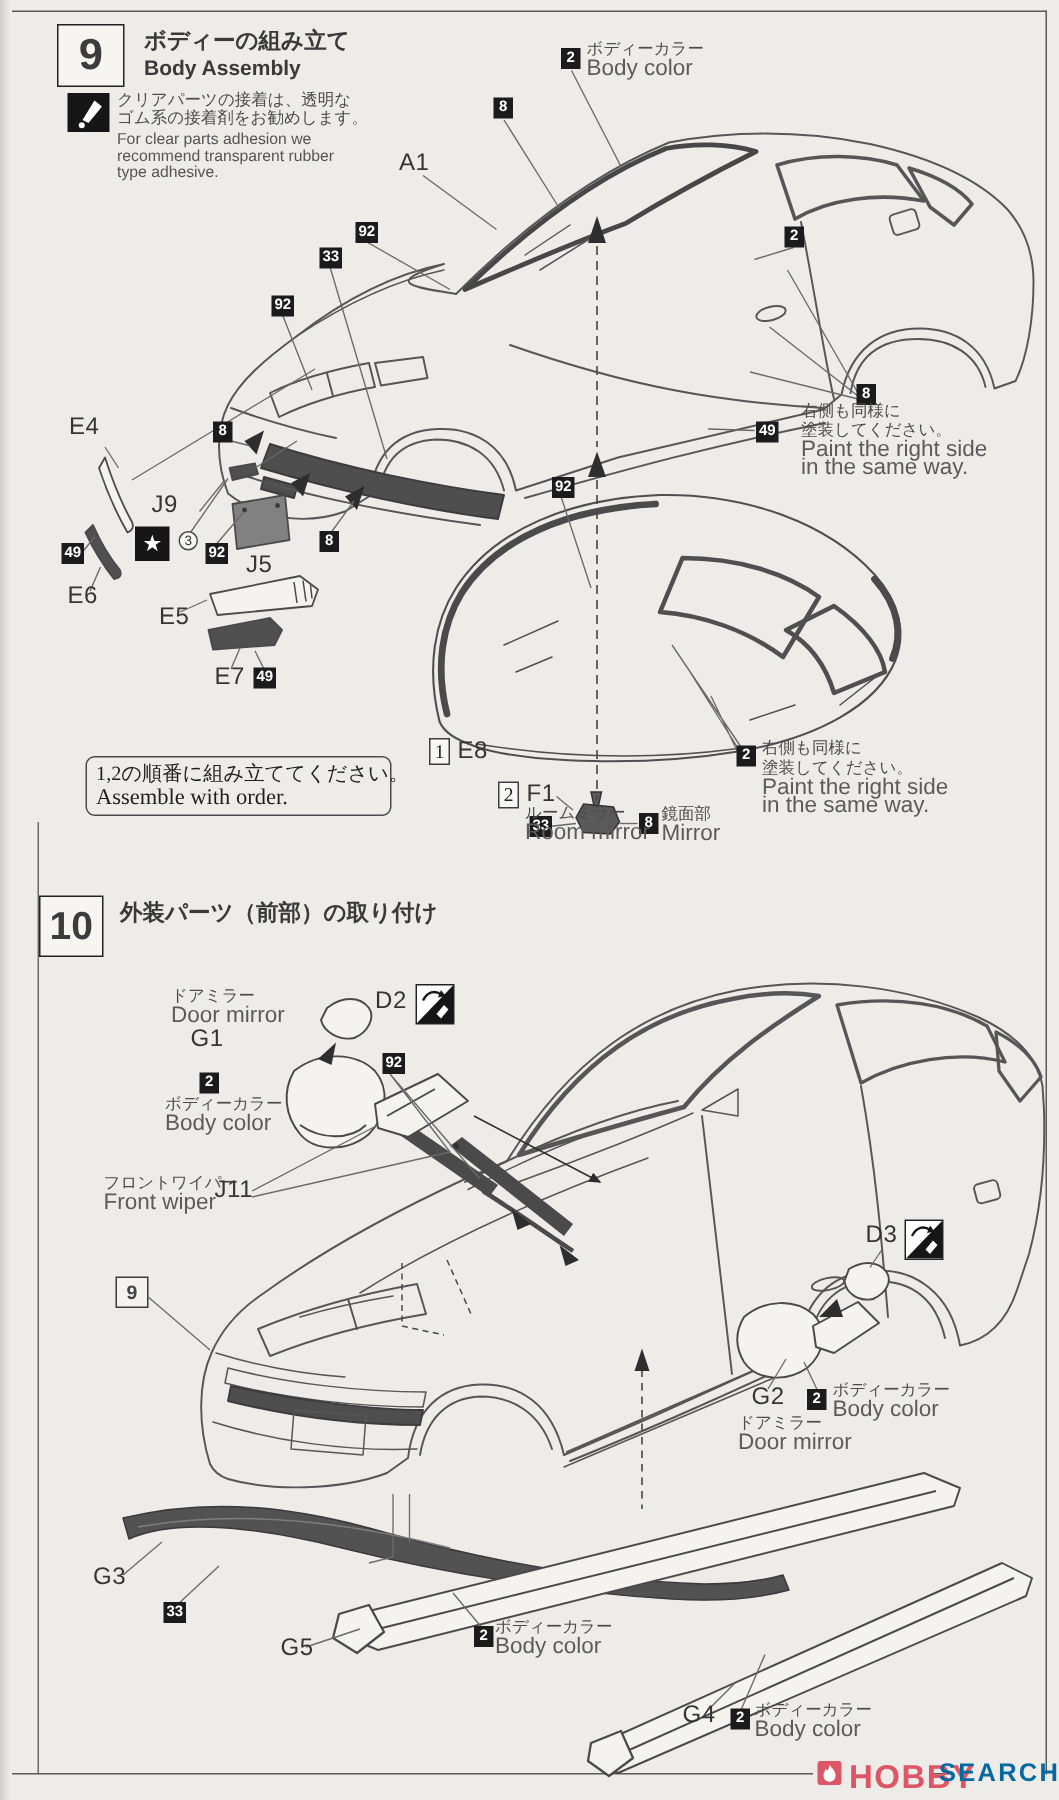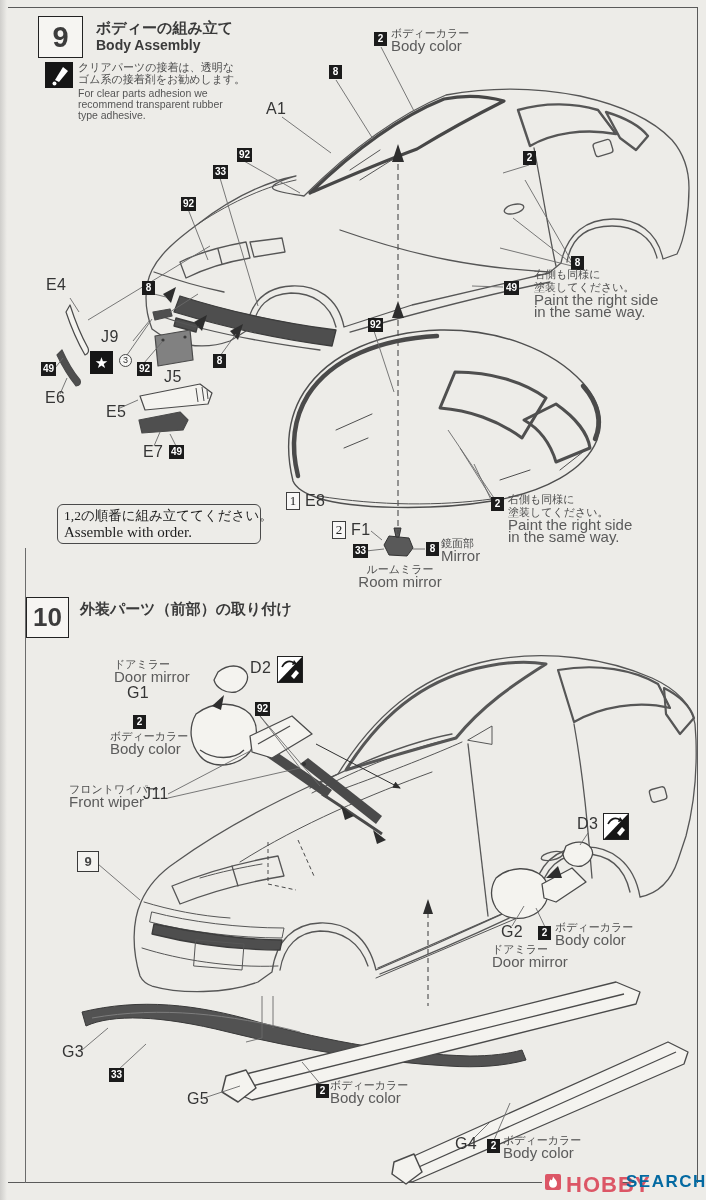--- a/index.html
+++ b/index.html
@@ -318,21 +318,21 @@
   <div class="ob" style="left:286px;top:492px">1</div>
   <div class="part" style="left:305px;top:492px">E8</div>
   <div class="ob" style="left:332px;top:521px">2</div>
   <div class="part" style="left:351px;top:521px">F1</div>
   <div class="bb" style="left:353px;top:544px">33</div>
   <div class="bb" style="left:426px;top:542px">8</div>
   <div class="lbl" style="left:441px;top:537px">
     <div class="jp">鏡面部</div>
     <div class="en">Mirror</div>
   </div>
-  <div class="lbl" style="left:350px;top:563px;width:100px;text-align:center">
+  <div class="lbl" style="left:350px;top:536px;width:100px;text-align:left">
     <div class="jp">ルームミラー</div>
     <div class="en">Room mirror</div>
   </div>
   <div class="bb" style="left:491px;top:497px">2</div>
   <div class="lbl" style="left:508px;top:493px">
     <div class="jp">右側も同様に</div>
     <div class="jp">塗装してください。</div>
     <div class="en">Paint the right side</div>
     <div class="en">in the same way.</div>
   </div>

